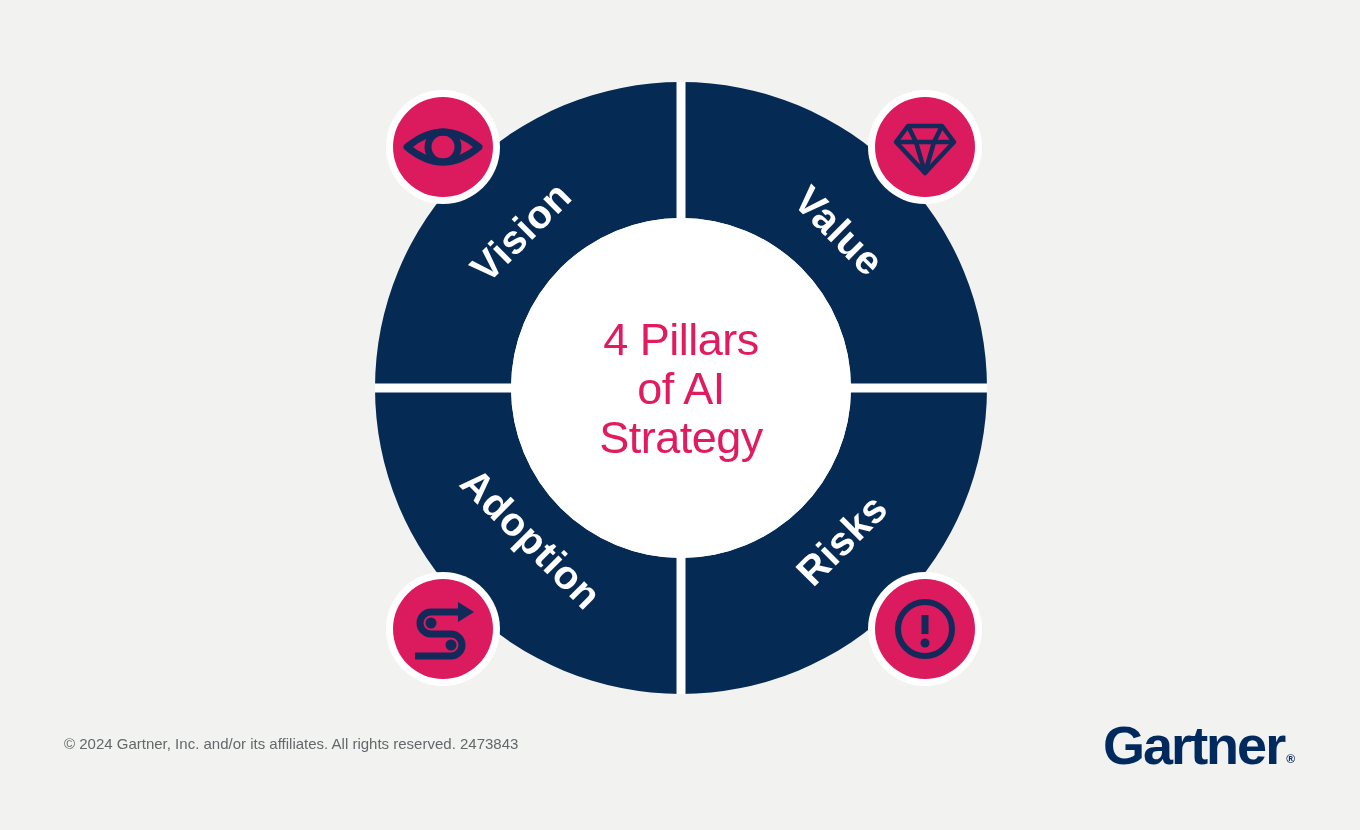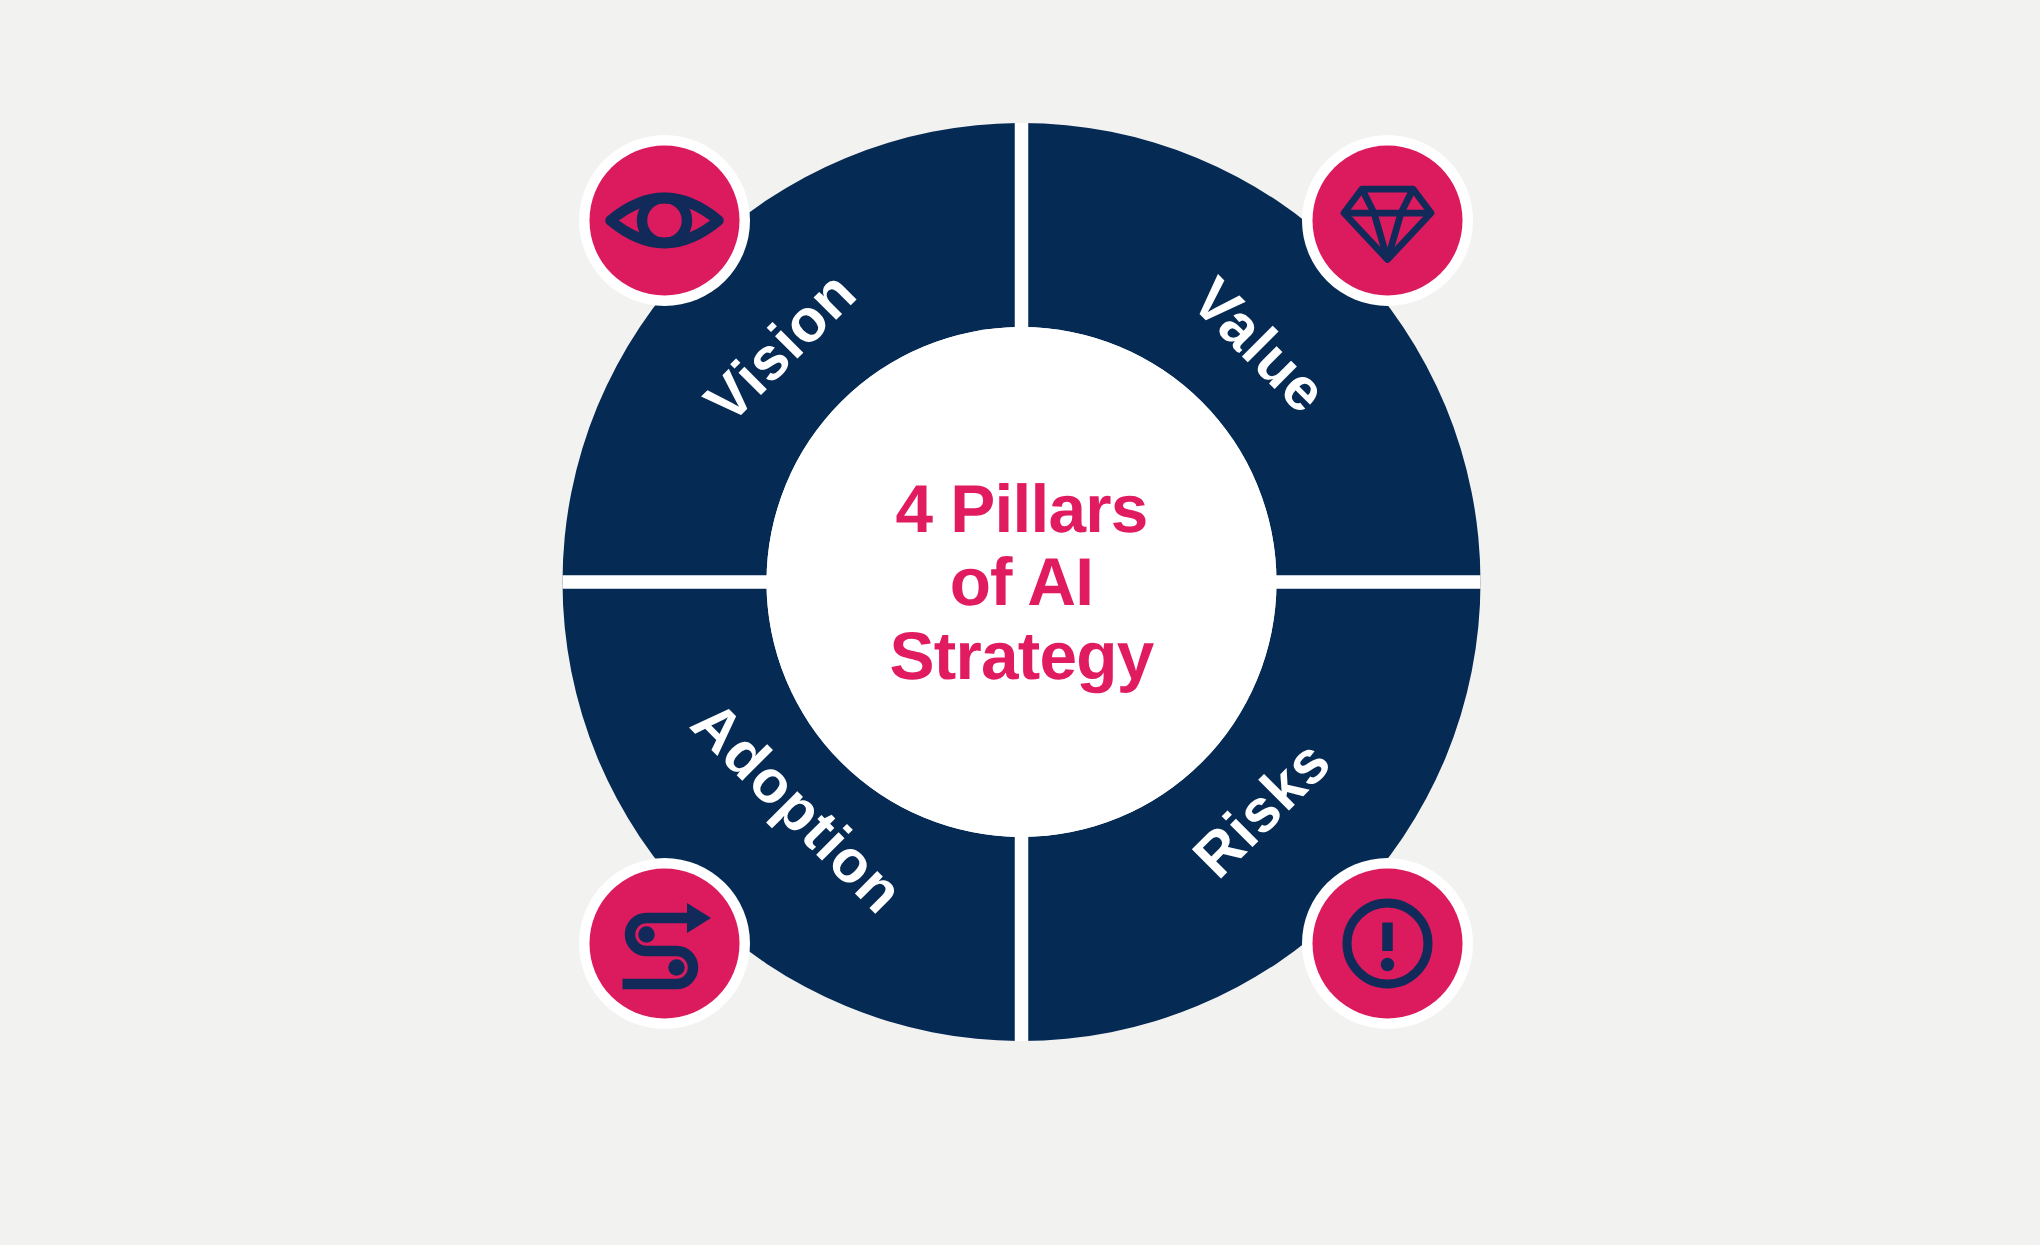--- a/index.html
+++ b/index.html
@@ -29,21 +29,21 @@
   .pillar-label.rot-pos { transform: translate(-50%, -50%) rotate(45deg); }
   .center-title {
     position: absolute;
     left: 681px; top: 388px;
     transform: translate(-50%, -50%);
     width: 360px;
     text-align: center;
     color: #E01B60;
     font-size: 45px;
     line-height: 49px;
-    font-weight: 700;
+    font-weight: 400;
     letter-spacing: -0.5px;
     white-space: pre-line;
   }
   .footer {
     position: absolute;
     left: 64px;
     top: 735px;
     color: #63686B;
     font-size: 15px;
     line-height: 17.5px;
@@ -132,16 +132,18 @@
   <div class="pillar-label rot-neg" style="left:521px; top:232px;">Vision</div>
   <div class="pillar-label rot-pos" style="left:839px; top:231px;">Value</div>
   <div class="pillar-label rot-pos" style="left:531px; top:539px;">Adoption</div>
   <div class="pillar-label rot-neg" style="left:842px; top:540px;">Risks</div>
 
   <div class="center-title">4 Pillars
 of AI
 Strategy</div>
 
   <div class="footer">
+    <div>© 2024 Gartner, Inc. and/or its affiliates. All rights reserved. 2473843</div>
   </div>
 
+  <div class="logo"><span>Gartner</span><span class="reg">®</span></div>
 
 </div>
 
 </body></html>

